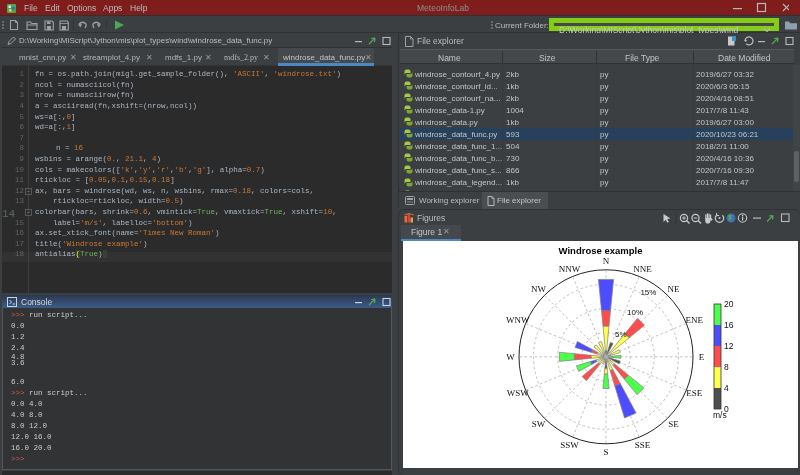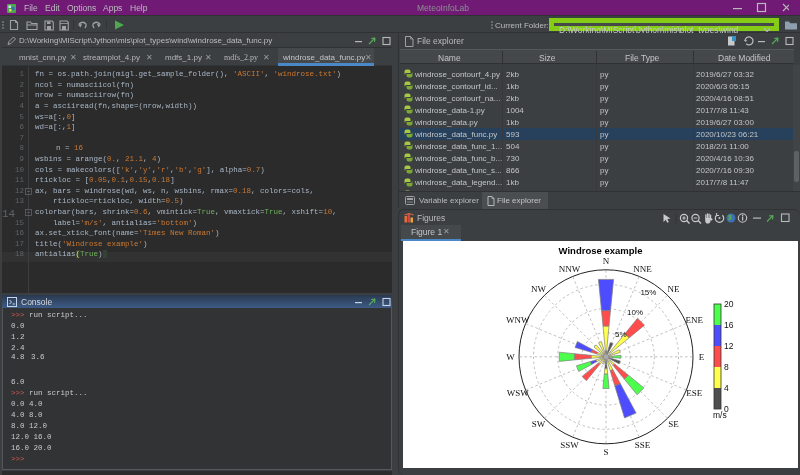--- a/index.html
+++ b/index.html
@@ -6,21 +6,21 @@
  font-family:"Liberation Sans",sans-serif;-webkit-font-smoothing:antialiased;}
 .abs{position:absolute;}
 .mono{font-family:"Liberation Mono",monospace;}
 .str{color:#cc7832;}
 .num{color:#cc7832;}
 .kw{color:#6fb25c;text-align:right;}
 </style></head>
 <body>
 <div class="abs" style="left:0;top:0;width:800px;height:475px;background:#3c3f41;">
 
-<div class="abs" style="left:0;top:0;width:800px;height:16px;background:#701a75;border-bottom:1px solid #2f3133;">
+<div class="abs" style="left:0;top:0;width:800px;height:16px;background:#7f1d1d;border-bottom:1px solid #2f3133;">
   <svg class="abs" style="left:7px;top:4px;" width="9" height="9">
         <rect width="9" height="9" rx="1" fill="#4da64d"></rect>
         <rect x="1.5" y="1.5" width="2.5" height="2.5" fill="#cfe8ff"></rect>
         <rect x="4.5" y="3" width="3" height="3" fill="#2d6fbd"></rect>
         <rect x="2" y="5" width="2.5" height="2.5" fill="#e8d44d"></rect>
       </svg>
   <span class="abs" style="left:24px;top:3px;font-size:8.5px;color:#bbbdbf;">File</span>
   <span class="abs" style="left:45px;top:3px;font-size:8.5px;color:#bbbdbf;">Edit</span>
   <span class="abs" style="left:67px;top:3px;font-size:8.5px;color:#bbbdbf;">Options</span>
   <span class="abs" style="left:103px;top:3px;font-size:8.5px;color:#bbbdbf;">Apps</span>
@@ -120,42 +120,42 @@
   <div class="abs" style="left:0;top:33px;width:390px;height:227px;background:#2b2b2b;">
     <div class="abs" style="left:0;top:185.8px;width:390px;height:10.6px;background:#323232;"></div>
     <div class="abs" style="left:0;top:0;width:27px;height:227px;border-right:1px solid #3c3f41;"></div>
 <div class="abs mono" style="left:0;top:4.2px;width:22px;text-align:right;font-size:7.5px;color:#606366;">1</div>
 <div class="abs mono" style="left:33px;top:4.2px;font-size:7.5px;color:#a9b7c6;white-space:pre;"><span>fn = os.path.join(migl.get_sample_folder(), </span><span class="str">'ASCII'</span><span>, </span><span class="str">'windrose.txt'</span><span>)</span></div>
 <div class="abs mono" style="left:0;top:14.8px;width:22px;text-align:right;font-size:7.5px;color:#606366;">2</div>
 <div class="abs mono" style="left:33px;top:14.8px;font-size:7.5px;color:#a9b7c6;white-space:pre;"><span>ncol = numasciicol(fn)</span></div>
 <div class="abs mono" style="left:0;top:25.4px;width:22px;text-align:right;font-size:7.5px;color:#606366;">3</div>
 <div class="abs mono" style="left:33px;top:25.4px;font-size:7.5px;color:#a9b7c6;white-space:pre;"><span>nrow = numasciirow(fn)</span></div>
 <div class="abs mono" style="left:0;top:36.0px;width:22px;text-align:right;font-size:7.5px;color:#606366;">4</div>
-<div class="abs mono" style="left:33px;top:36.0px;font-size:7.5px;color:#a9b7c6;white-space:pre;"><span>a = asciiread(fn,shape=(nrow,width))</span></div>
+<div class="abs mono" style="left:33px;top:36.0px;font-size:7.5px;color:#a9b7c6;white-space:pre;"><span>a = asciiread(fn,xshift=(nrow,ncol))</span></div>
 <div class="abs mono" style="left:0;top:46.6px;width:22px;text-align:right;font-size:7.5px;color:#606366;">5</div>
 <div class="abs mono" style="left:33px;top:46.6px;font-size:7.5px;color:#a9b7c6;white-space:pre;"><span>ws=a[:,</span><span class="num">0</span><span>]</span></div>
 <div class="abs mono" style="left:0;top:57.2px;width:22px;text-align:right;font-size:7.5px;color:#606366;">6</div>
 <div class="abs mono" style="left:33px;top:57.2px;font-size:7.5px;color:#a9b7c6;white-space:pre;"><span>wd=a[:,</span><span class="num">1</span><span>]</span></div>
 <div class="abs mono" style="left:0;top:67.7px;width:22px;text-align:right;font-size:7.5px;color:#606366;">7</div>
 <div class="abs mono" style="left:0;top:78.3px;width:22px;text-align:right;font-size:7.5px;color:#606366;">8</div>
 <div class="abs mono" style="left:33px;top:78.3px;font-size:7.5px;color:#a9b7c6;white-space:pre;padding-left:21px;"><span>n = </span><span class="num">16</span></div>
 <div class="abs mono" style="left:0;top:88.9px;width:22px;text-align:right;font-size:7.5px;color:#606366;">9</div>
 <div class="abs mono" style="left:33px;top:88.9px;font-size:7.5px;color:#a9b7c6;white-space:pre;"><span>wsbins = arange(</span><span class="num">0.</span><span>, </span><span class="num">21.1</span><span>, </span><span class="num">4</span><span>)</span></div>
 <div class="abs mono" style="left:0;top:99.5px;width:22px;text-align:right;font-size:7.5px;color:#606366;">10</div>
 <div class="abs mono" style="left:33px;top:99.5px;font-size:7.5px;color:#a9b7c6;white-space:pre;"><span>cols = makecolors([</span><span class="str">'k'</span><span>,</span><span class="str">'y'</span><span>,</span><span class="str">'r'</span><span>,</span><span class="str">'b'</span><span>,</span><span class="str">'g'</span><span>], alpha=</span><span class="num">0.7</span><span>)</span></div>
 <div class="abs mono" style="left:0;top:110.1px;width:22px;text-align:right;font-size:7.5px;color:#606366;">11</div>
 <div class="abs mono" style="left:33px;top:110.1px;font-size:7.5px;color:#a9b7c6;white-space:pre;"><span>rtickloc = [</span><span class="num">0.05</span><span>,</span><span class="num">0.1</span><span>,</span><span class="num">0.15</span><span>,</span><span class="num">0.18</span><span>]</span></div>
 <div class="abs mono" style="left:0;top:120.7px;width:22px;text-align:right;font-size:7.5px;color:#606366;">12</div>
 <div class="abs mono" style="left:33px;top:120.7px;font-size:7.5px;color:#a9b7c6;white-space:pre;"><span>ax, bars = windrose(wd, ws, n, wsbins, rmax=</span><span class="num">0.18</span><span>, colors=cols,</span></div>
 <div class="abs mono" style="left:0;top:131.3px;width:22px;text-align:right;font-size:7.5px;color:#606366;">13</div>
 <div class="abs mono" style="left:33px;top:131.3px;font-size:7.5px;color:#a9b7c6;white-space:pre;"><span>    rtickloc=rtickloc, width=</span><span class="num">0.5</span><span>)</span></div>
 <div class="abs mono" style="left:0;top:141.9px;width:22px;text-align:left;font-size:11px;color:#606366;">14</div>
 <div class="abs mono" style="left:33px;top:141.9px;font-size:7.5px;color:#a9b7c6;white-space:pre;"><span>colorbar(bars, shrink=</span><span class="num">0.6</span><span>, vmintick=</span><span class="kw">True</span><span>, vmaxtick=</span><span class="kw">True</span><span>, xshift=</span><span class="num">10</span><span>,</span></div>
 <div class="abs mono" style="left:0;top:152.5px;width:22px;text-align:right;font-size:7.5px;color:#606366;">15</div>
-<div class="abs mono" style="left:33px;top:152.5px;font-size:7.5px;color:#a9b7c6;white-space:pre;"><span>    label=</span><span class="str">'m/s'</span><span>, antialias=</span><span class="str">'bottom'</span><span>)</span></div>
+<div class="abs mono" style="left:33px;top:152.5px;font-size:7.5px;color:#a9b7c6;white-space:pre;"><span>    label=</span><span class="str">'m/s'</span><span>, labelloc=</span><span class="str">'bottom'</span><span>)</span></div>
 <div class="abs mono" style="left:0;top:163.0px;width:22px;text-align:right;font-size:7.5px;color:#606366;">16</div>
 <div class="abs mono" style="left:33px;top:163.0px;font-size:7.5px;color:#a9b7c6;white-space:pre;"><span>ax.set_xtick_font(name=</span><span class="str">'Times New Roman'</span><span>)</span></div>
 <div class="abs mono" style="left:0;top:173.6px;width:22px;text-align:right;font-size:7.5px;color:#606366;">17</div>
 <div class="abs mono" style="left:33px;top:173.6px;font-size:7.5px;color:#a9b7c6;white-space:pre;"><span>title(</span><span class="str">'Windrose example'</span><span>)</span></div>
 <div class="abs mono" style="left:0;top:184.2px;width:22px;text-align:right;font-size:7.5px;color:#606366;">18</div>
 <div class="abs mono" style="left:33px;top:184.2px;font-size:7.5px;color:#a9b7c6;white-space:pre;"><span>antialias</span><span style="background:#344134;color:#ffef28;">(</span><span class="kw">True</span><span>)</span><span style="background:#344134;"> </span></div>
 <svg class="abs" style="left:22.5px;top:121.7px;" width="7" height="7">
           <rect x="0.5" y="0.5" width="6" height="6" fill="none" stroke="#606366" stroke-width="0.8"></rect>
           <path d="M2 3.5h3" stroke="#606366" stroke-width="0.8"></path>
         </svg>
@@ -178,21 +178,21 @@
       <rect x="1" y="5" width="7" height="1.2" fill="#c5d4e8"></rect>
       <path d="M15 8 L21 2 M21 2 l-4 0.5 M21 2 l-0.5 4" stroke="#54a857" stroke-width="1.2" fill="none"></path>
       <rect x="29" y="1.5" width="7" height="7" fill="none" stroke="#c5d4e8" stroke-width="1.1"></rect>
     </svg>
   </div>
   <div class="abs mono" style="left:0;top:13px;width:390px;height:162px;background:#313335;font-size:7.5px;color:#c9cbcd;border-left:1px solid #55585a;border-right:1px solid #55585a;border-bottom:1px solid #55585a;">
 <div class="abs" style="left:8px;top:3.0px;white-space:pre;"><span style="color:#cf5b56;">&gt;&gt;&gt;</span> run script...</div>
 <div class="abs" style="left:8px;top:14.1px;white-space:pre;">0.0</div>
 <div class="abs" style="left:8px;top:25.2px;white-space:pre;">1.2</div>
 <div class="abs" style="left:8px;top:36.2px;white-space:pre;">2.4</div>
-<div class="abs" style="left:8px;top:45px;white-space:pre;margin-left:20px;">3.6</div>
+<div class="abs" style="left:8px;top:51px;white-space:pre;">3.6</div>
 <div class="abs" style="left:8px;top:45px;white-space:pre;">4.8</div>
 <div class="abs" style="left:8px;top:69.5px;white-space:pre;">6.0</div>
 <div class="abs" style="left:8px;top:80.6px;white-space:pre;"><span style="color:#cf5b56;">&gt;&gt;&gt;</span> run script...</div>
 <div class="abs" style="left:8px;top:91.6px;white-space:pre;">0.0 4.0</div>
 <div class="abs" style="left:8px;top:102.7px;white-space:pre;">4.0 8.0</div>
 <div class="abs" style="left:8px;top:113.8px;white-space:pre;">8.0 12.0</div>
 <div class="abs" style="left:8px;top:124.9px;white-space:pre;">12.0 16.0</div>
 <div class="abs" style="left:8px;top:136.0px;white-space:pre;">16.0 20.0</div>
 <div class="abs" style="left:8px;top:147.0px;white-space:pre;"><span style="color:#cf5b56;">&gt;&gt;&gt;</span></div>
 
@@ -350,21 +350,21 @@
   </div>
 
   <div class="abs" style="left:0;top:158px;width:402px;height:17px;background:#3c3f41;border-top:1px solid #2f3133;">
     <svg class="abs" style="left:6px;top:4px;" width="10" height="9">
           <rect x="0.5" y="0.5" width="9" height="8" rx="1" fill="none" stroke="#9fa1a3" stroke-width="1"></rect>
           <rect x="2" y="2" width="6" height="2" fill="#9fa1a3"></rect>
           <circle cx="3" cy="6" r="0.7" fill="#9fa1a3"></circle>
           <circle cx="5" cy="6" r="0.7" fill="#9fa1a3"></circle>
           <circle cx="7" cy="6" r="0.7" fill="#9fa1a3"></circle>
         </svg>
-    <span class="abs" style="left:20px;top:3.5px;font-size:8px;color:#bbbdbf;">Variable explorer</span>
+    <span class="abs" style="left:20px;top:3.5px;font-size:8px;color:#bbbdbf;">Working explorer</span>
     <div class="abs" style="left:83px;top:0;width:66px;height:17px;background:#4b4e50;">
       <svg class="abs" style="left:5px;top:3.5px;" width="8" height="10">
             <path d="M1 0.5h4l2 2v7h-6z" fill="none" stroke="#b6b8ba" stroke-width="1"></path>
             <path d="M5 0.5v2h2" fill="none" stroke="#b6b8ba" stroke-width="0.8"></path>
           </svg>
       <span class="abs" style="left:15px;top:3.5px;font-size:8px;color:#c3c5c7;">File explorer</span>
     </div>
   </div>
 </div>
 

